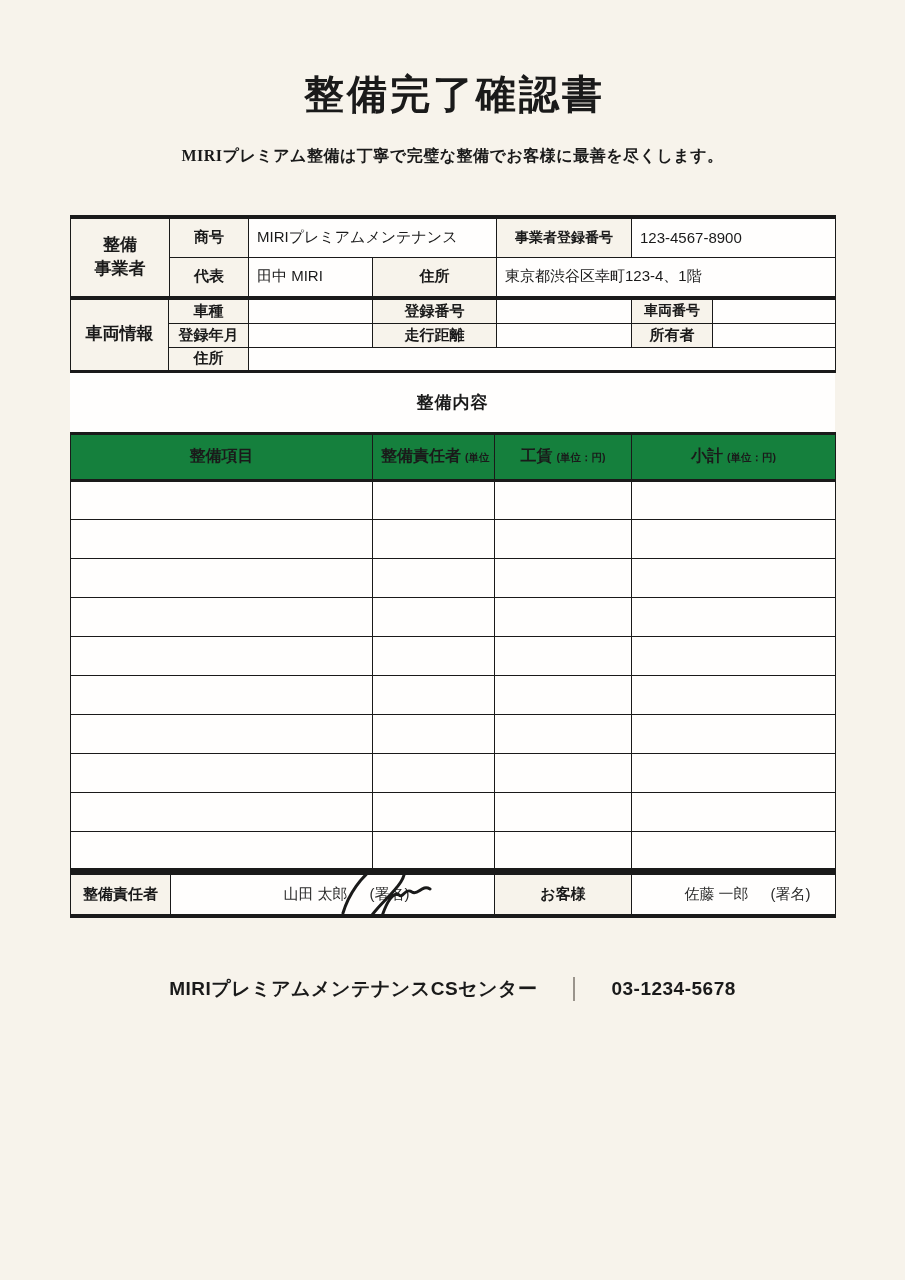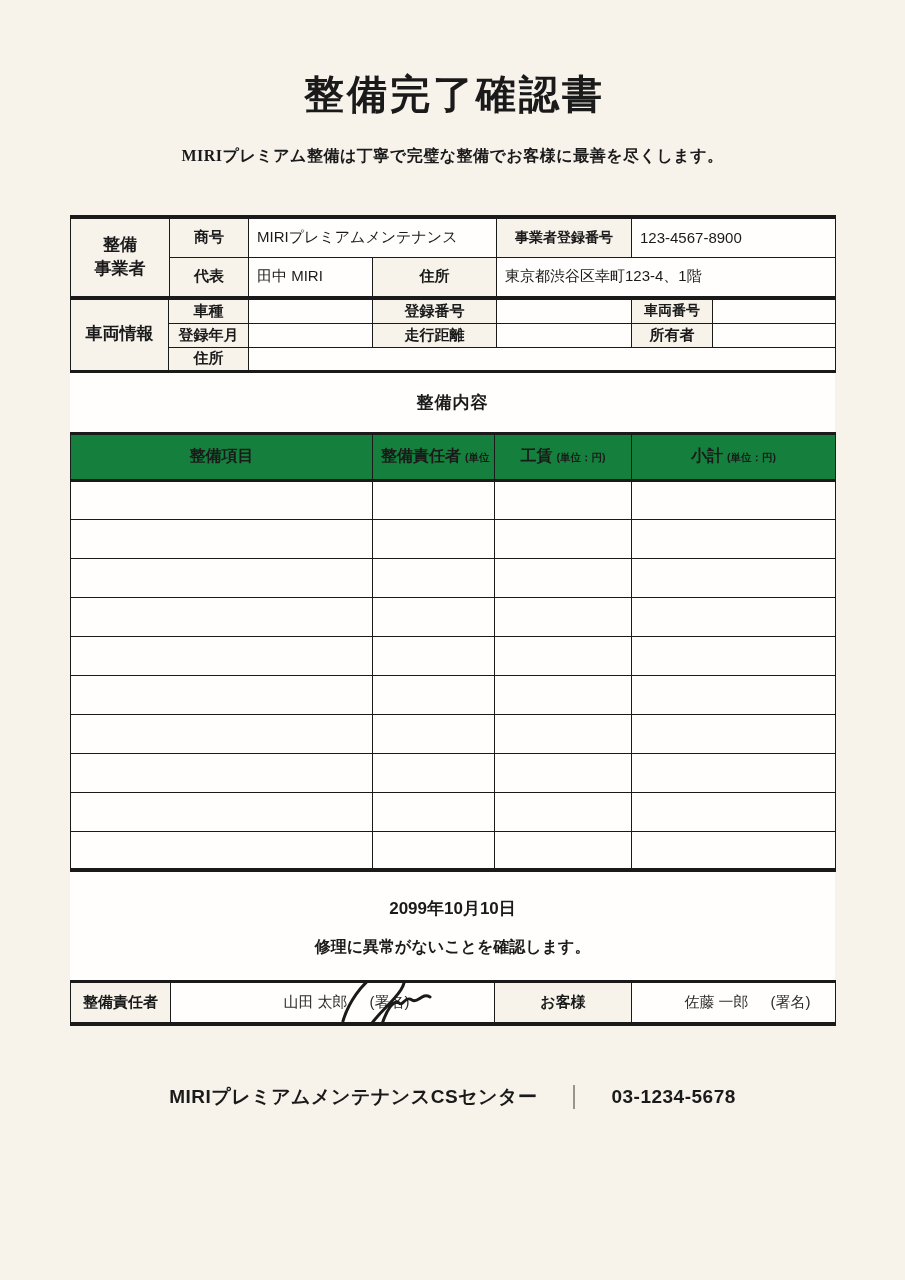--- a/index.html
+++ b/index.html
@@ -197,24 +197,20 @@
         </tr>
         <tr>
           <td colspan="2"></td>
           <td></td>
           <td></td>
           <td></td>
         </tr>
     </tbody>
   </table>
 
-  <div class="confirm">
-    <div class="confirm-date">2099年10月10日</div>
-    <div class="confirm-statement">修理に異常がないことを確認します。</div>
-  </div>
 
   <table class="sign">
     <colgroup>
         <col style="width:100px">
         <col style="width:324px">
         <col style="width:137px">
         <col style="width:204px">
       </colgroup>
     <tbody>
         <tr>

